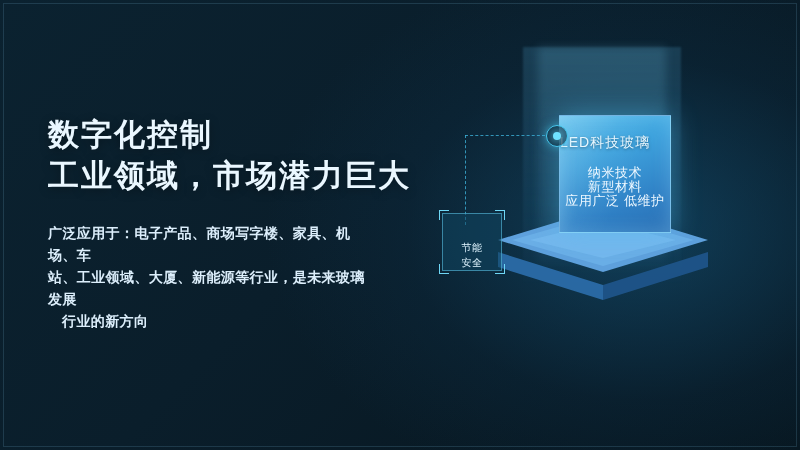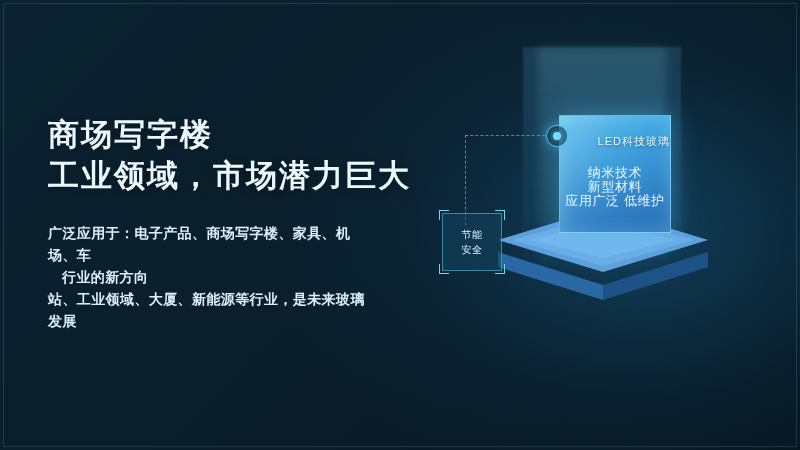--- a/index.html
+++ b/index.html
@@ -111,22 +111,22 @@
   }
   .panel-sheen {
     position: absolute;
     left: 0; top: 0; right: 0; height: 100%;
     background: linear-gradient(115deg, rgba(255,255,255,0.22) 0%, rgba(255,255,255,0.04) 38%, rgba(255,255,255,0.0) 60%);
   }
   .panel-title {
     position: absolute;
     left: 0; right: 0;
     top: 18px;
-    text-align: right;
-    font-size: 11px;
+    text-align: left;
+    font-size: 14px;
     letter-spacing: 1px;
     color: #eaf8ff;
     text-shadow: 0 1px 3px rgba(10,40,60,0.5);
   }
   .panel-lines {
     position: absolute;
     left: 0; right: 0;
     top: 50px;
     text-align: center;
     font-size: 13px;
@@ -178,21 +178,21 @@
     top: 188px;
     width: 60px;
     height: 58px;
     background: rgba(17,70,96,0.55);
     border: 1px solid rgba(95,200,235,0.55);
     box-sizing: border-box;
     color: #dff4ff;
     font-size: 10px;
     line-height: 15px;
     text-align: center;
-    padding-top: 13px;
+    padding-top: 26px;
     letter-spacing: 0.5px;
   }
   .callout span { display:block; }
   .corner {
     position: absolute;
     width: 9px; height: 9px;
     border: 1px solid #6fd7f5;
   }
   .c-tl { left: -4px; top: -4px; border-right: none; border-bottom: none; }
   .c-tr { right: -4px; top: -4px; border-left: none; border-bottom: none; }
@@ -200,28 +200,28 @@
   .c-br { right: -4px; bottom: -4px; border-left: none; border-top: none; }
 </style>
 </head>
 <body>
 
 <div id="slide">
 
   <div class="frame"></div>
 
   <div class="headline">
-    <span class="l1">商场写字楼</span>
+    <span class="l1">数字化控制</span>
     <span class="l2">工业领域，市场潜力巨大</span>
   </div>
 
   <div class="body-copy">
     <span class="ln ln1">广泛应用于：电子产品、商场写字楼、家具、机场、车</span>
+    <span class="ln ln2">站、工业领域、大厦、新能源等行业，是未来玻璃发展</span>
     <span class="ln ln3">行业的新方向</span>
-    <span class="ln ln2">站、工业领域、大厦、新能源等行业，是未来玻璃发展</span>
   </div>
 
   <div class="art">
 
     <div class="glow-col"></div>
     <div class="glow-col2"></div>
 
     <svg class="base-side" viewBox="0 0 210 60">
       <polygon points="0,12 105,45 105,60 0,27" fill="#2b6ca8" opacity="0.95"></polygon>
       <polygon points="210,12 105,45 105,60 210,27" fill="#1f5489" opacity="0.95"></polygon>

